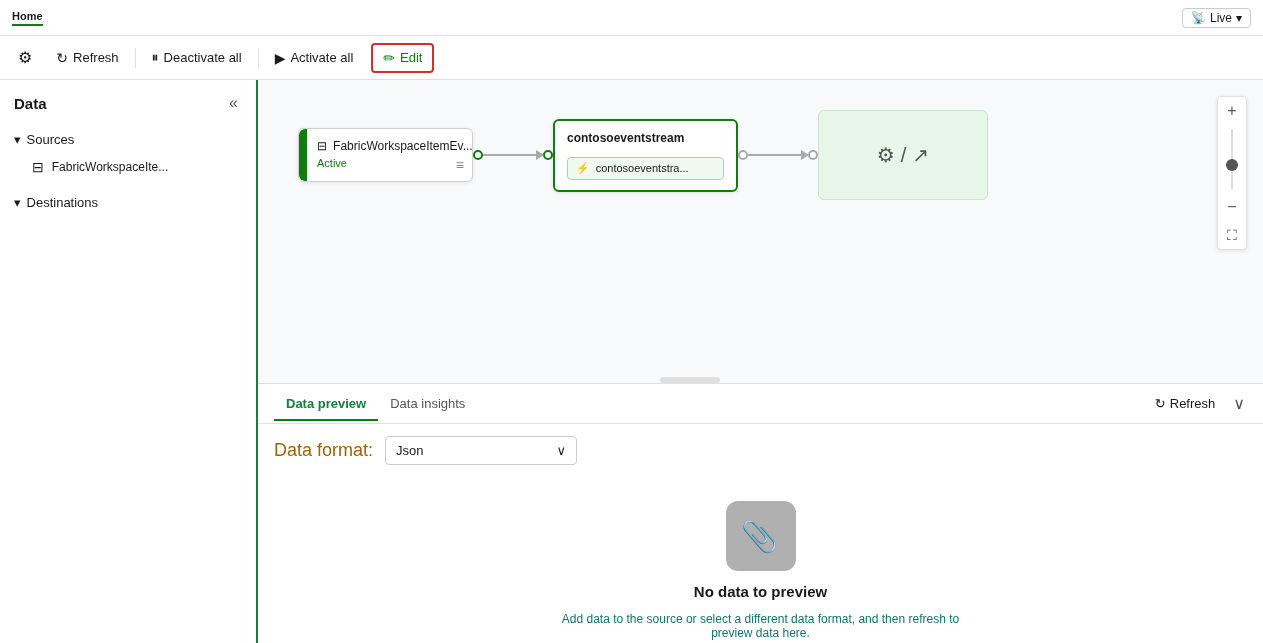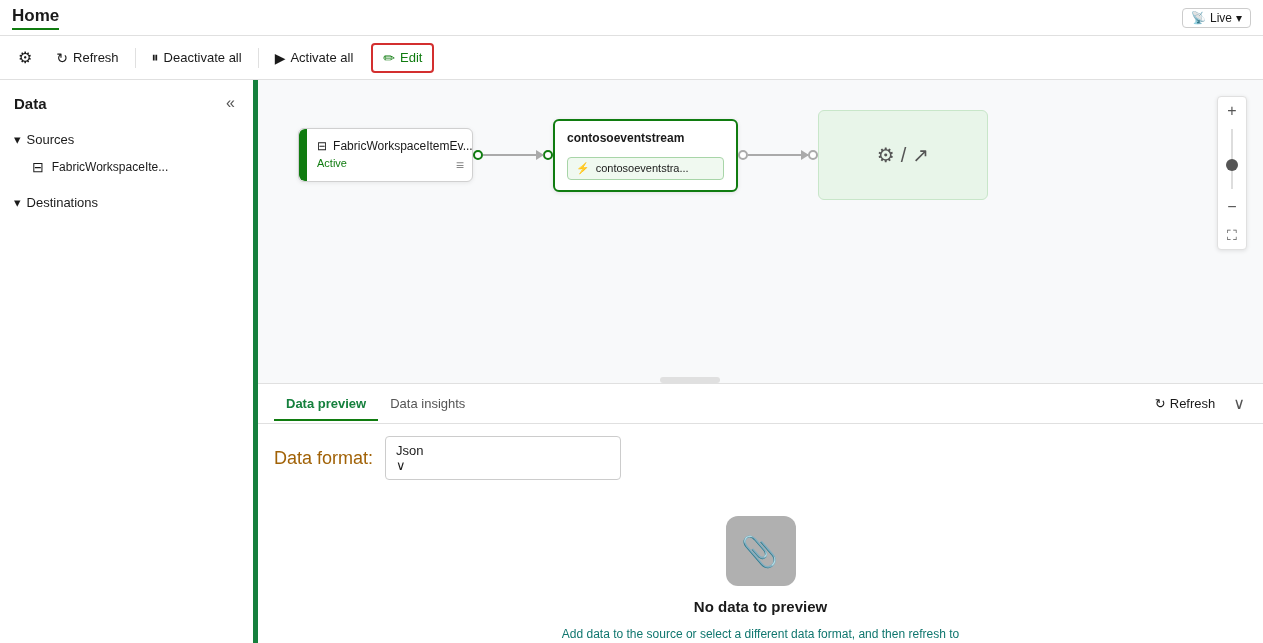--- a/index.html
+++ b/index.html
@@ -9,21 +9,21 @@
     .title-bar {
       height: 36px;
       background: #fff;
       border-bottom: 1px solid #e0e0e0;
       display: flex;
       align-items: center;
       padding: 0 12px;
       gap: 8px;
     }
     .title-bar-home {
-      font-size: 17px;
+      font-size: 11px;
       font-weight: 600;
       color: #1a1a1a;
       border-bottom: 2px solid #107c10;
       padding-bottom: 2px;
     }
     .live-badge {
       margin-left: auto;
       display: flex;
       align-items: center;
       gap: 4px;
@@ -72,21 +72,21 @@
     
     .main-layout {
       display: flex;
       height: calc(643px - 36px - 44px);
     }
 
     
     .sidebar {
       width: 258px;
       background: #fff;
-      border-right: 5px solid #15803d;
+      border-right: 2px solid #15803d;
       flex-shrink: 0;
       overflow-y: auto;
     }
     .sidebar-header {
       display: flex;
       align-items: center;
       justify-content: space-between;
       padding: 12px 14px 8px;
     }
     .sidebar-title {
@@ -404,31 +404,30 @@
       align-items: center;
       gap: 12px;
       margin-bottom: 16px;
     }
     .data-format-label {
       font-size: 18px;
       color: #a16207;
       white-space: nowrap;
     }
     .data-format-select {
-      width: 236px;
+      width: 192px;
       padding: 6px 10px;
       border: 1px solid #ccc;
       border-radius: 4px;
       font-size: 13px;
       background: #fff;
       cursor: pointer;
       display: flex;
       align-items: flex-start;
       justify-content: space-between;
-      flex-direction: column;
     }
 
     
     .empty-state {
       display: flex;
       flex-direction: column;
       align-items: center;
       justify-content: center;
       padding: 20px;
       gap: 12px;

